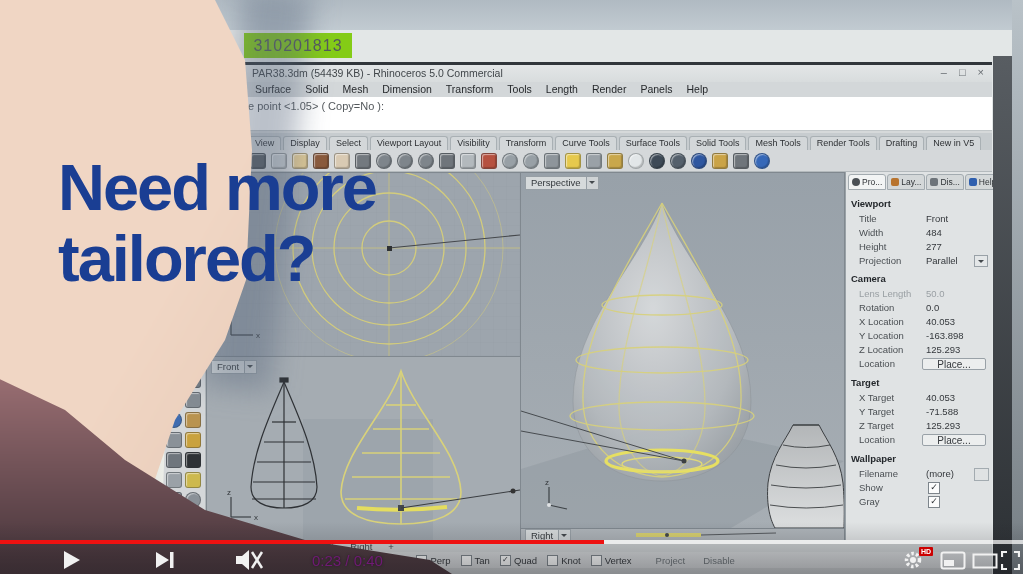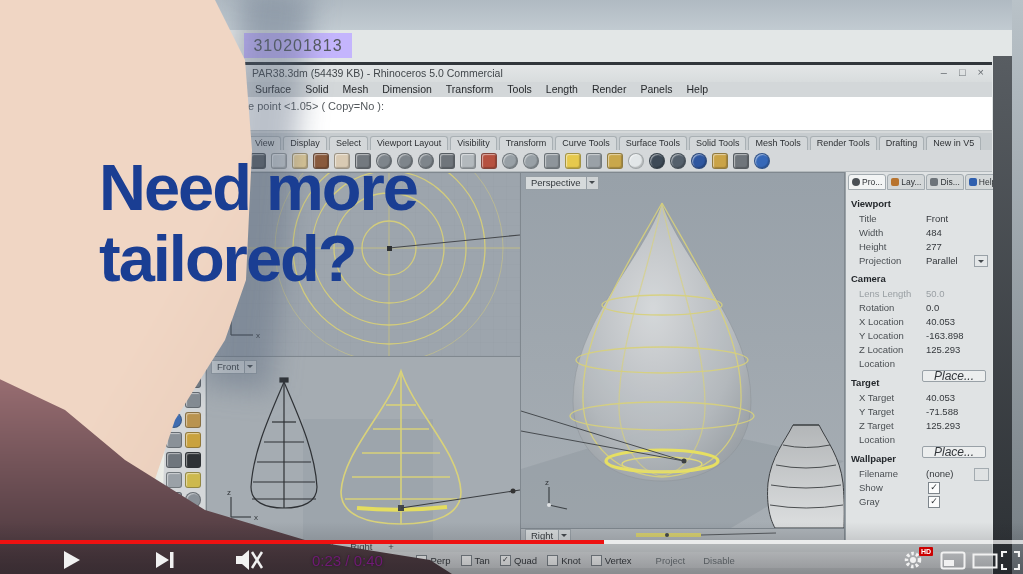--- a/index.html
+++ b/index.html
@@ -2,21 +2,21 @@
 <html><head>
 <meta charset="utf-8">
 <style>
   html,body{margin:0;padding:0;background:#222;}
   .stage{position:relative;width:1023px;height:574px;overflow:hidden;
          font-family:"Liberation Sans",sans-serif;background:#b6bfc6;}
   .abs{position:absolute;}
   
   .wall-top{left:0;top:0;width:1023px;height:32px;background:linear-gradient(#b0bac2,#c3ccd2);}
   .screen-band{left:150px;top:30px;width:862px;height:544px;background:#e3e7e7;}
-  .tab-number{left:244px;top:33px;width:108px;height:25px;background:#c4b5fd;
+  .tab-number{left:244px;top:33px;width:108px;height:25px;background:#84cc16;
               color:#53585c;font-size:16px;line-height:25px;text-align:center;letter-spacing:1px;}
   .rhino-window{left:160px;top:62px;width:832px;height:512px;background:#d6d9da;
                 border-top:3px solid #31363b;box-sizing:border-box;}
   .titlebar{left:0;top:0;width:100%;height:17px;background:linear-gradient(#e3e6e7,#d8dcdd);}
   .title-text{left:92px;top:2px;font-size:10.5px;color:#41464a;white-space:nowrap;}
   .winbtns{right:8px;top:1px;display:flex;gap:12px;color:#686d72;font-size:11px;}
   .menubar{left:0;top:17px;width:100%;height:15px;background:#d3d7d9;}
   .menubar .inner{position:absolute;left:95px;top:1px;display:flex;gap:14px;font-size:10.5px;color:#26292c;}
   .cmd1{left:0;top:32px;width:100%;height:34px;background:#ffffff;border-bottom:1px solid #c2c7c9;
         font-size:11px;color:#53585c;line-height:18px;box-sizing:border-box;}
@@ -53,22 +53,22 @@
   .ptabs{position:absolute;left:2px;top:2px;display:flex;gap:1px;}
   .ptab{display:flex;align-items:center;gap:2px;background:#d4d8d9;border:1px solid #a3abb0;
         border-radius:3px 3px 0 0;font-size:8.5px;color:#2f3337;padding:1px 3px;height:12px;}
   .ptab.active{background:#f2f4f4;}
   .pico{width:8px;height:8px;border-radius:2px;}
   .phead{position:absolute;left:5px;font-size:9.5px;color:#24282c;font-weight:bold;}
   .prow{position:absolute;left:0;width:147px;height:13px;font-size:9.5px;color:#4a4f53;}
   .plabel{position:absolute;left:13px;top:0;}
   .pvalue{position:absolute;left:80px;top:0;color:#34383c;}
   .pvalue.gray,.plabel.gray{color:#9aa0a4;}
-  .pbtn{position:absolute;left:76px;top:12px;width:64px;height:12px;background:#eceeee;border:1px solid #99a1a7;
-        border-radius:2px;font-size:12px;color:#34383c;text-align:center;line-height:11px;box-sizing:border-box;font-style:italic;}
+  .pbtn{position:absolute;left:76px;top:0;width:64px;height:12px;background:#eceeee;border:1px solid #99a1a7;
+        border-radius:2px;font-size:10px;color:#34383c;text-align:center;line-height:11px;box-sizing:border-box;}
   .ddbox{position:absolute;left:128px;top:0;width:14px;height:12px;background:#e4e7e8;border:1px solid #99a1a7;box-sizing:border-box;}
   .ddbox::after{content:"";position:absolute;left:3px;top:4px;border:3px solid transparent;border-top-color:#44494d;}
   .cbx{position:absolute;left:82px;top:0;width:10px;height:10px;background:#fbfcfc;border:1px solid #7d858b;
        font-size:9px;line-height:9px;text-align:center;color:#2f3337;}
   .minibtn{position:absolute;left:128px;top:0;width:13px;height:11px;background:#dfe2e3;border:1px solid #a3abb0;}
   
   .vptabbar{left:0;top:475px;width:100%;height:12px;background:#ccd0d2;display:flex;gap:16px;
             padding-left:55px;box-sizing:border-box;font-size:9.5px;color:#3d4246;align-items:center;}
   .osnapbar{left:0;top:487px;width:100%;height:16px;background:#d4d7d9;display:flex;gap:10px;align-items:center;
             padding-left:10px;box-sizing:border-box;font-size:9.5px;color:#33373b;}
@@ -83,21 +83,21 @@
   .shadow-band{left:222px;top:-10px;width:70px;height:400px;background:rgba(85,100,122,.4);filter:blur(14px);
                transform:rotate(6deg);z-index:6;}
   .head{left:-20px;top:-20px;width:300px;height:620px;z-index:7;
         clip-path:polygon(0 0,225px 0,265px 80px,272px 170px,266px 300px,245px 360px,195px 440px,168px 520px,155px 620px,0 620px);
         background:linear-gradient(120deg,#f0d6c4 55%,#e4c6b3);filter:blur(7px);}
   .shoulder{left:-30px;top:355px;width:540px;height:240px;z-index:8;filter:blur(8px);
         clip-path:polygon(0 10px,95px 55px,155px 105px,235px 155px,335px 185px,460px 205px,515px 240px,0 240px);
         background:linear-gradient(#a27478,#4a373d 85%);}
   
   .caption{left:58px;top:152px;z-index:9;font-size:65px;font-weight:bold;letter-spacing:-2px;
-           line-height:71px;color:#1a3e93;margin-left:41px;}
+           line-height:71px;color:#1a3e93;}
   
   .player-shade{left:0;bottom:0;width:1023px;height:52px;z-index:10;
                 background:linear-gradient(rgba(25,25,30,0),rgba(25,25,30,.35));}
   .progress-track{left:0;top:540px;width:1023px;height:4px;background:rgba(255,255,255,.72);z-index:11;}
   .progress-fill{left:0;top:0;height:4px;z-index:12;}
   .pctl{z-index:13;}
   .ptime{left:312px;top:552px;color:#701a75;font-size:15px;text-shadow:0 0 3px rgba(0,0,0,.5);z-index:13;}
   .hdbadge{left:919px;top:547px;background:#cc0000;color:#fff;font-size:7px;font-weight:bold;
            padding:1px 2px;border-radius:1px;z-index:14;}
   svg{display:block;}
@@ -414,21 +414,21 @@
             <span class="pvalue">125.293</span>
           </div>
         <div class="prow" style="top:262px;">
             <span class="plabel">Location</span>
             <span class="pbtn">Place...</span>
           </div>
 
         <div class="phead" style="top:281px;">Wallpaper</div>
         <div class="prow" style="top:296px;">
             <span class="plabel">Filename</span>
-            <span class="pvalue">(none)</span>
+            <span class="pvalue">(more)</span>
             <span class="minibtn"></span>
           </div>
         <div class="prow" style="top:310px;">
             <span class="plabel">Show</span>
             <span class="cbx">✓</span>
           </div>
         <div class="prow" style="top:324px;">
             <span class="plabel">Gray</span>
             <span class="cbx">✓</span>
           </div>

